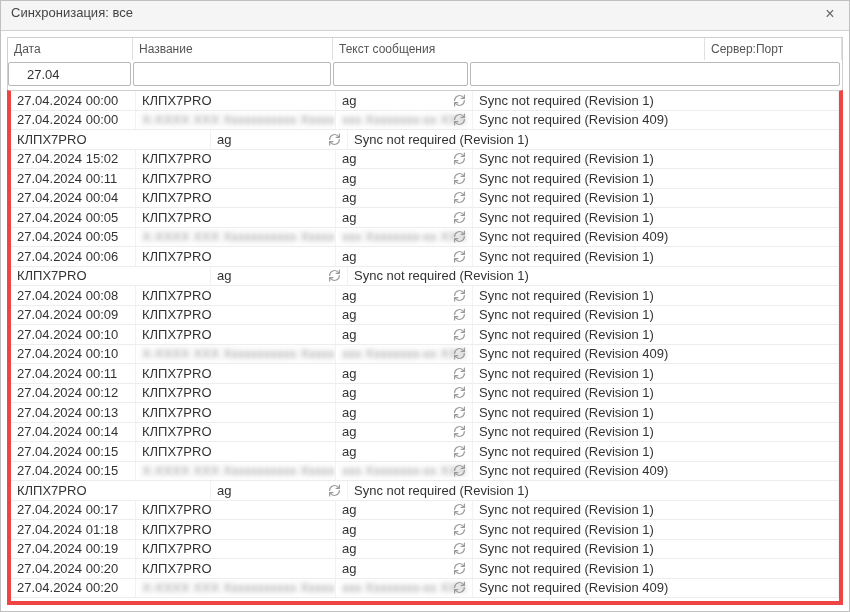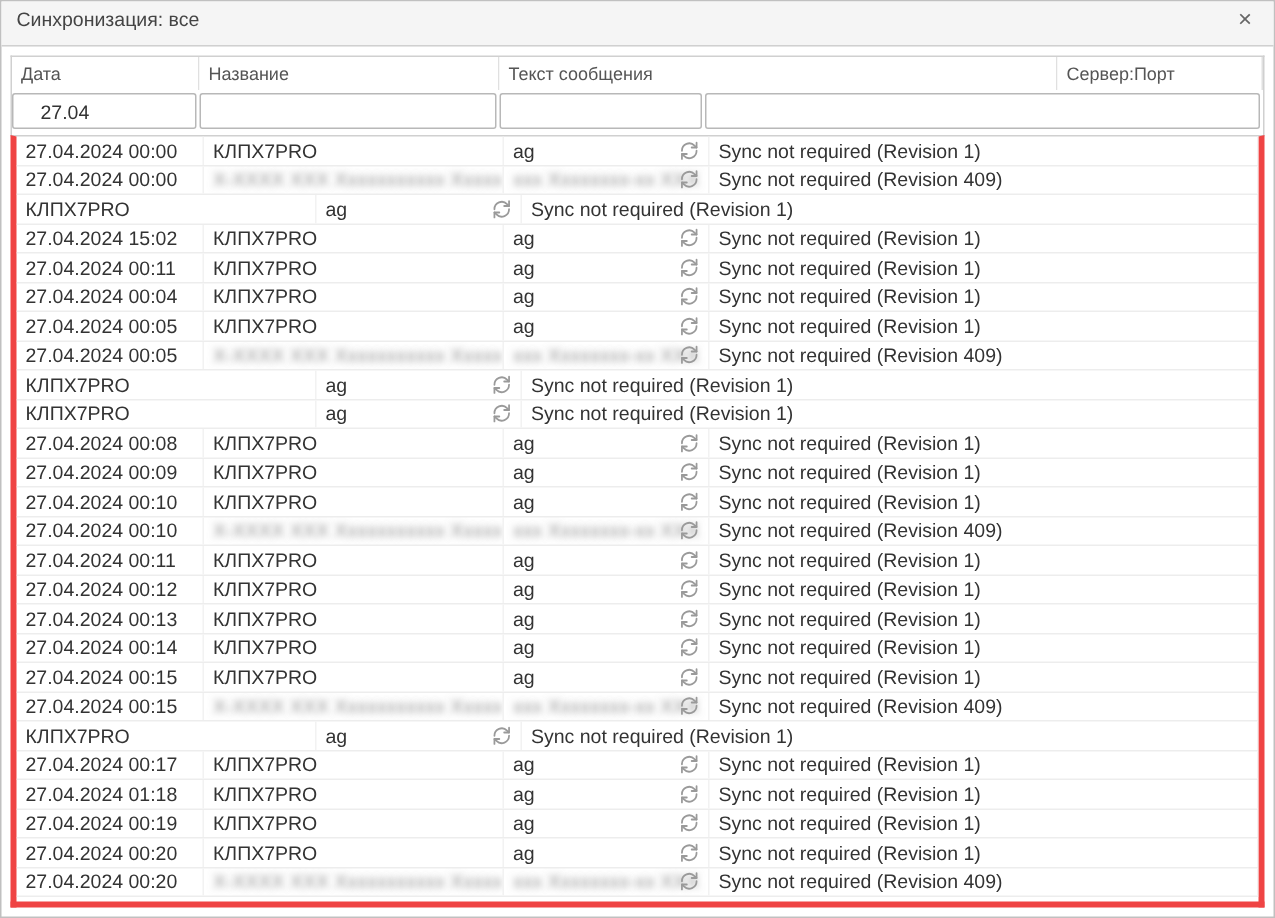--- a/index.html
+++ b/index.html
@@ -280,20 +280,21 @@
                   <path d="M21 2v6h-6"></path>
                   <path d="M3 12a9 9 0 0 1 15.5-6.3L21 8"></path>
                   <path d="M3 22v-6h6"></path>
                   <path d="M21 12a9 9 0 0 1-15.5 6.3L3 16"></path>
                 </svg>
               </span>
             </div>
             <div class="cell c-msg">Sync not required (Revision 409)</div>
           </div>
           <div class="row">
+            <div class="cell c-date">27.04.2024  00:06</div>
             <div class="cell c-name">КЛПХ7PRO</div>
             <div class="cell c-server">
               <span>ag</span>
               <span class="refresh-icon" style="color: rgb(154, 154, 154); text-shadow: none;">
                 <svg viewBox="0 0 24 24" fill="none" stroke="currentColor" stroke-width="2.2" stroke-linecap="round" stroke-linejoin="round">
                   <path d="M21 2v6h-6"></path>
                   <path d="M3 12a9 9 0 0 1 15.5-6.3L21 8"></path>
                   <path d="M3 22v-6h6"></path>
                   <path d="M21 12a9 9 0 0 1-15.5 6.3L3 16"></path>
                 </svg>

